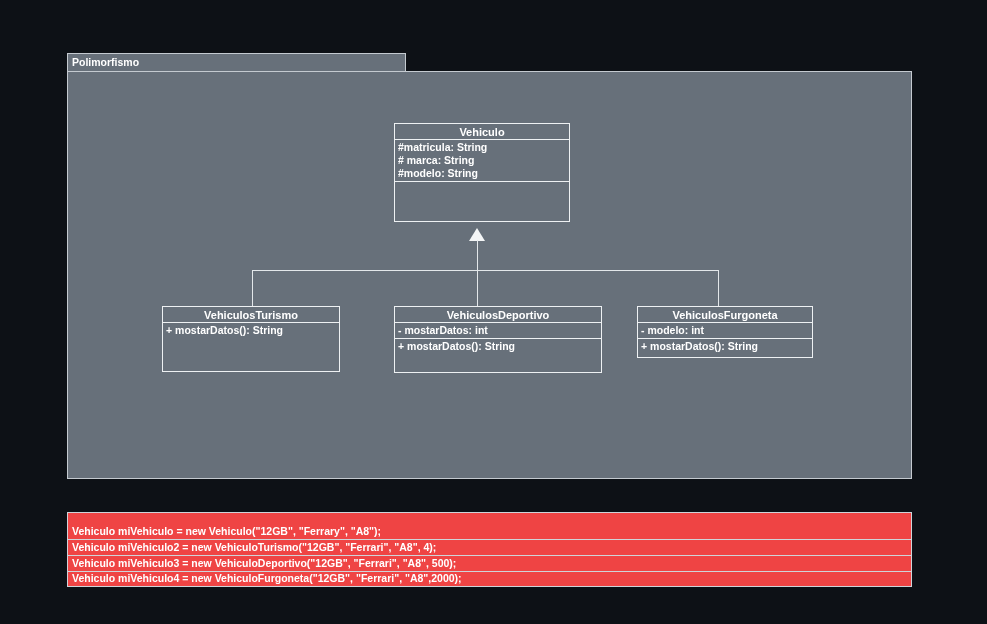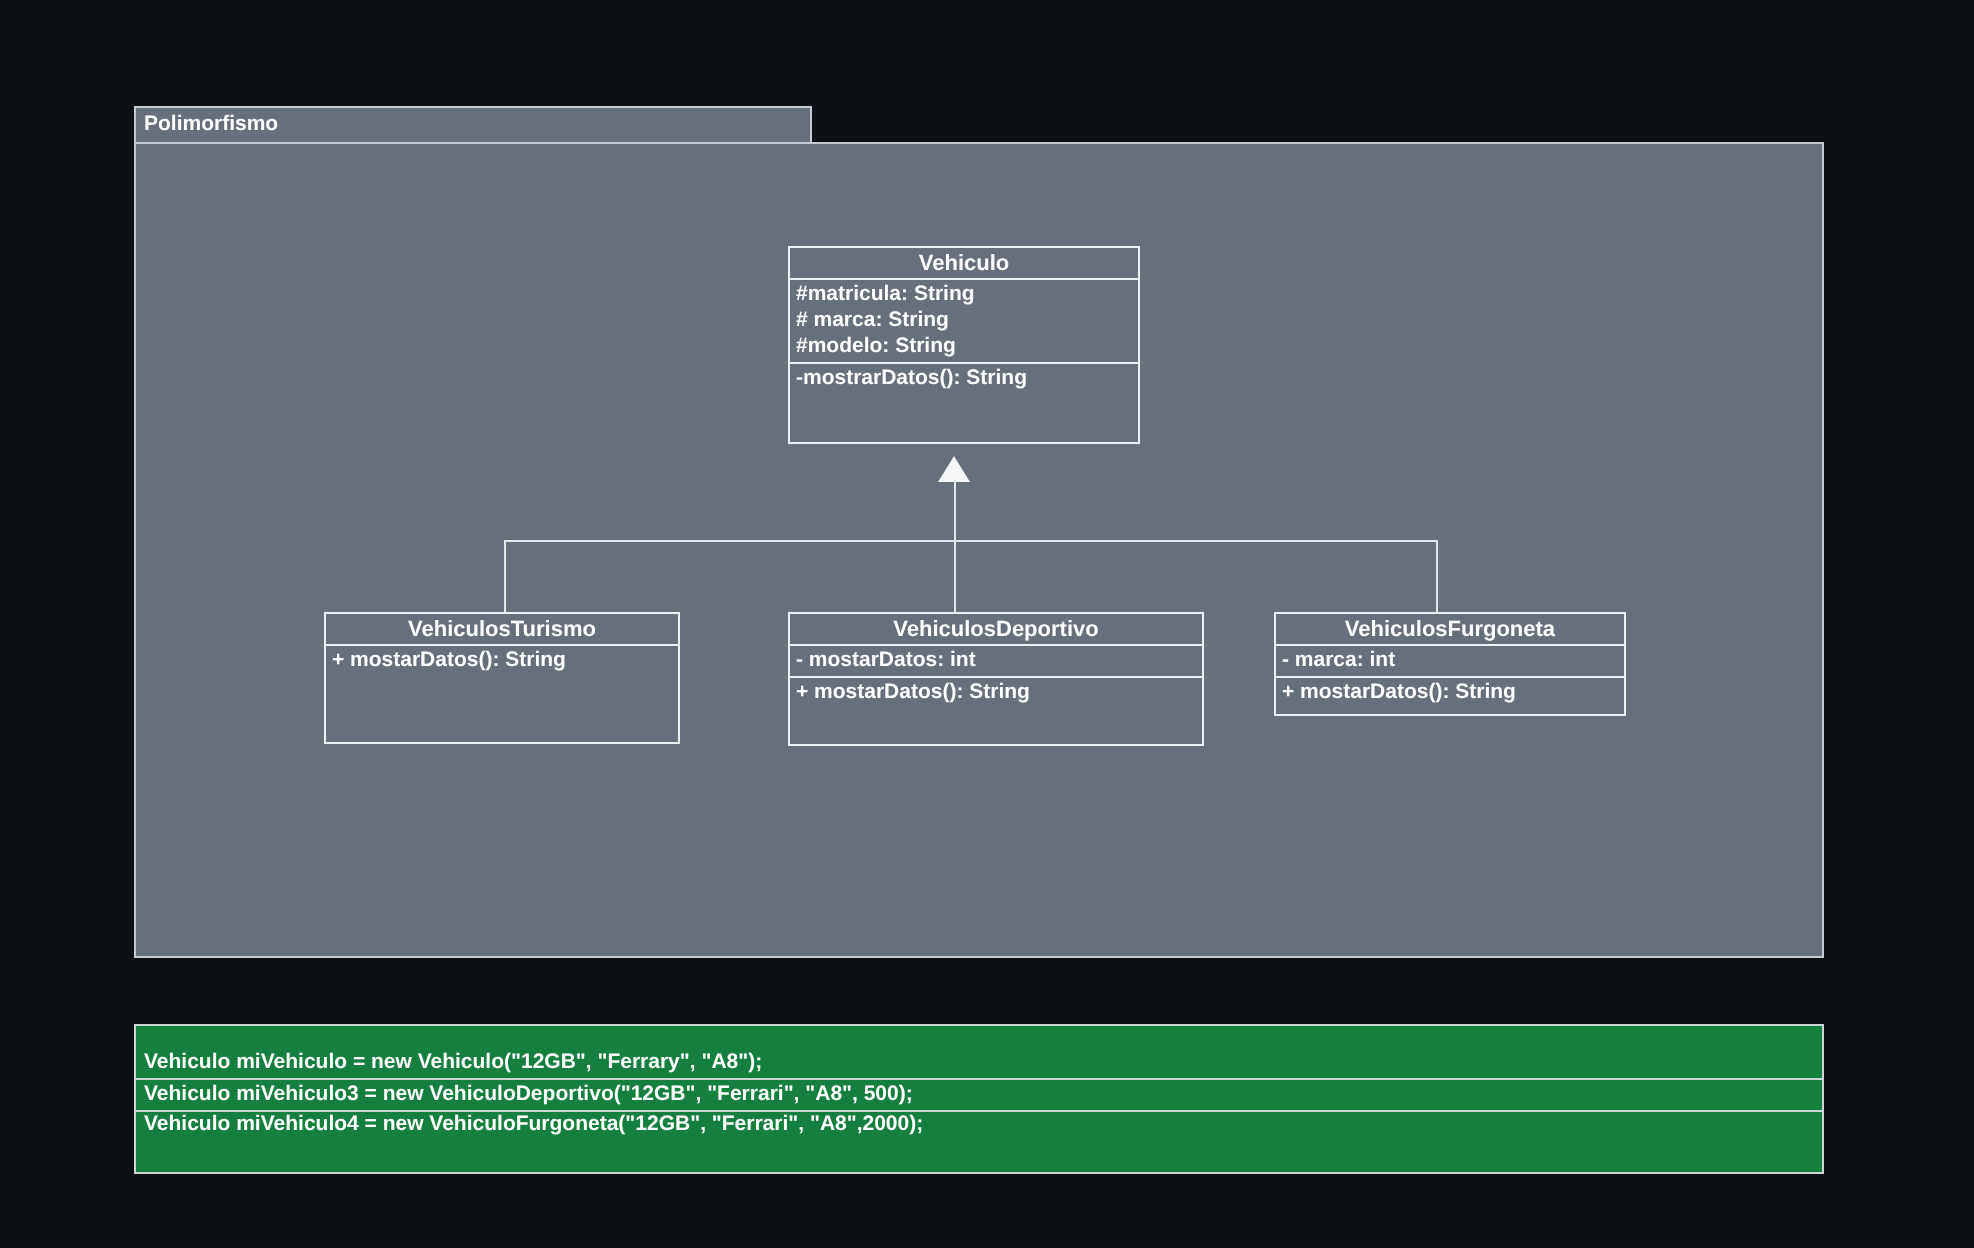--- a/index.html
+++ b/index.html
@@ -69,21 +69,21 @@
     border-left:8px solid transparent;
     border-right:8px solid transparent;
     border-bottom:13px solid #f4f6f7;
     z-index:2;
   }
   
   .code-block{
     position:absolute;left:67px;top:512px;width:845px;height:75px;
     box-sizing:border-box;
     border:1px solid #cfd4d9;
-    background:#15803d;
+    background:#ef4444;
     z-index:2;
   }
   .code-row{
     box-sizing:border-box;
     border-bottom:1px solid #cfd4d9;
     color:#ffffff;
     font-weight:bold;font-size:10.5px;
     padding-left:4px;
     display:flex;align-items:flex-end;
     white-space:nowrap;overflow:hidden;
@@ -109,23 +109,20 @@
     <div class="conn" style="left:718px;top:270px;width:1px;height:36px;"></div>
   </div>
 
   <div class="uml-class" style="left:394px;top:123px;width:176px;height:99px;">
     <div class="uml-title" style="height:16px;text-align:center;">Vehiculo</div>
     <div class="uml-attrs" style="height:42px;">
       <div class="uml-line">#matricula: String</div>
       <div class="uml-line"># marca: String</div>
       <div class="uml-line">#modelo: String</div>
     </div>
-    <div class="uml-methods" style="height:39px;">
-      <div class="uml-line">-mostrarDatos(): String</div>
-    </div>
   </div>
 
   <div class="uml-class" style="left:162px;top:306px;width:178px;height:66px;">
     <div class="uml-title" style="height:16px;">VehiculosTurismo</div>
     <div class="uml-methods" style="height:32px;">
       <div class="uml-line">+ mostarDatos(): String</div>
     </div>
   </div>
 
   <div class="uml-class" style="left:394px;top:306px;width:208px;height:67px;">
@@ -134,30 +131,33 @@
       <div class="uml-line">- mostarDatos: int</div>
     </div>
     <div class="uml-methods" style="height:33px;">
       <div class="uml-line">+ mostarDatos(): String</div>
     </div>
   </div>
 
   <div class="uml-class" style="left:637px;top:306px;width:176px;height:52px;">
     <div class="uml-title" style="height:16px;">VehiculosFurgoneta</div>
     <div class="uml-attrs" style="height:16px;">
-      <div class="uml-line">- marca: int</div>
+      <div class="uml-line">- modelo: int</div>
     </div>
     <div class="uml-methods" style="height:32px;">
       <div class="uml-line">+ mostarDatos(): String</div>
     </div>
   </div>
 
   <div class="code-block">
     <div class="code-row row-tall">
       <span>Vehiculo miVehiculo = new Vehiculo("12GB", "Ferrary", "A8");</span>
+    </div>
+    <div class="code-row row-std">
+      <span>Vehiculo miVehiculo2 = new VehiculoTurismo("12GB", "Ferrari", "A8", 4);</span>
     </div>
     <div class="code-row row-std">
       <span>Vehiculo miVehiculo3 = new VehiculoDeportivo("12GB", "Ferrari", "A8", 500);</span>
     </div>
     <div class="code-row row-last">
       <span>Vehiculo miVehiculo4 = new VehiculoFurgoneta("12GB", "Ferrari", "A8",2000);</span>
     </div>
   </div>
 
 </div>

